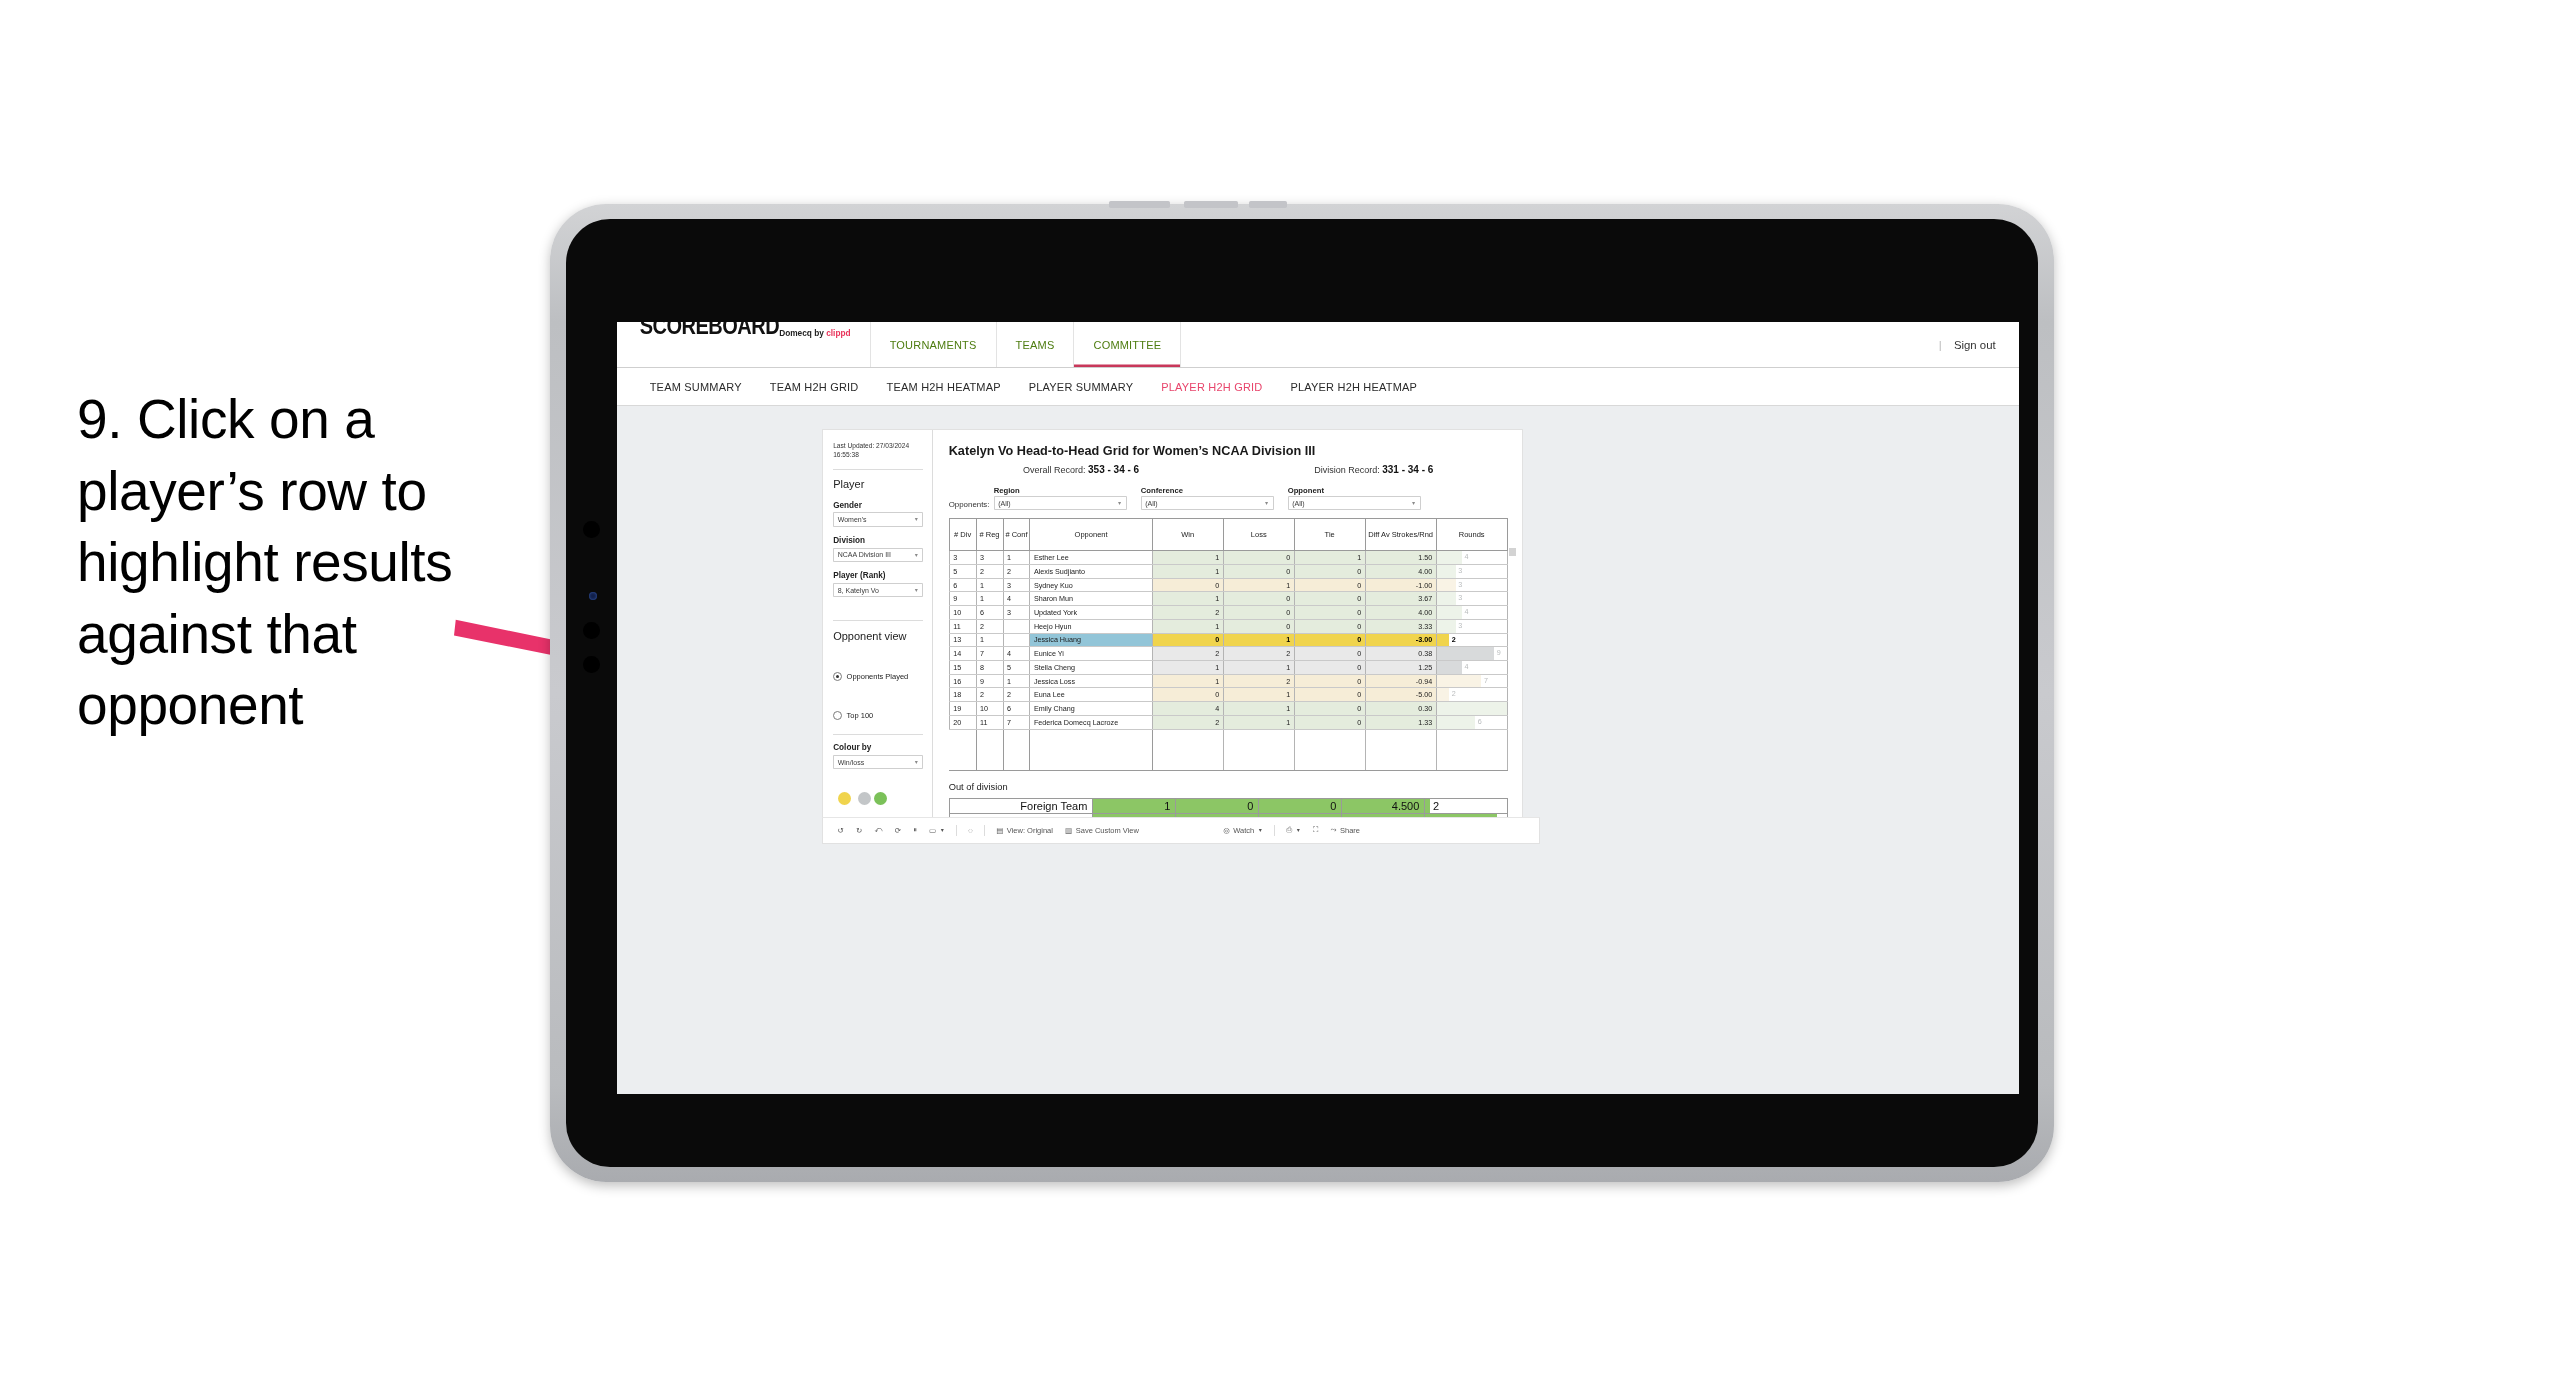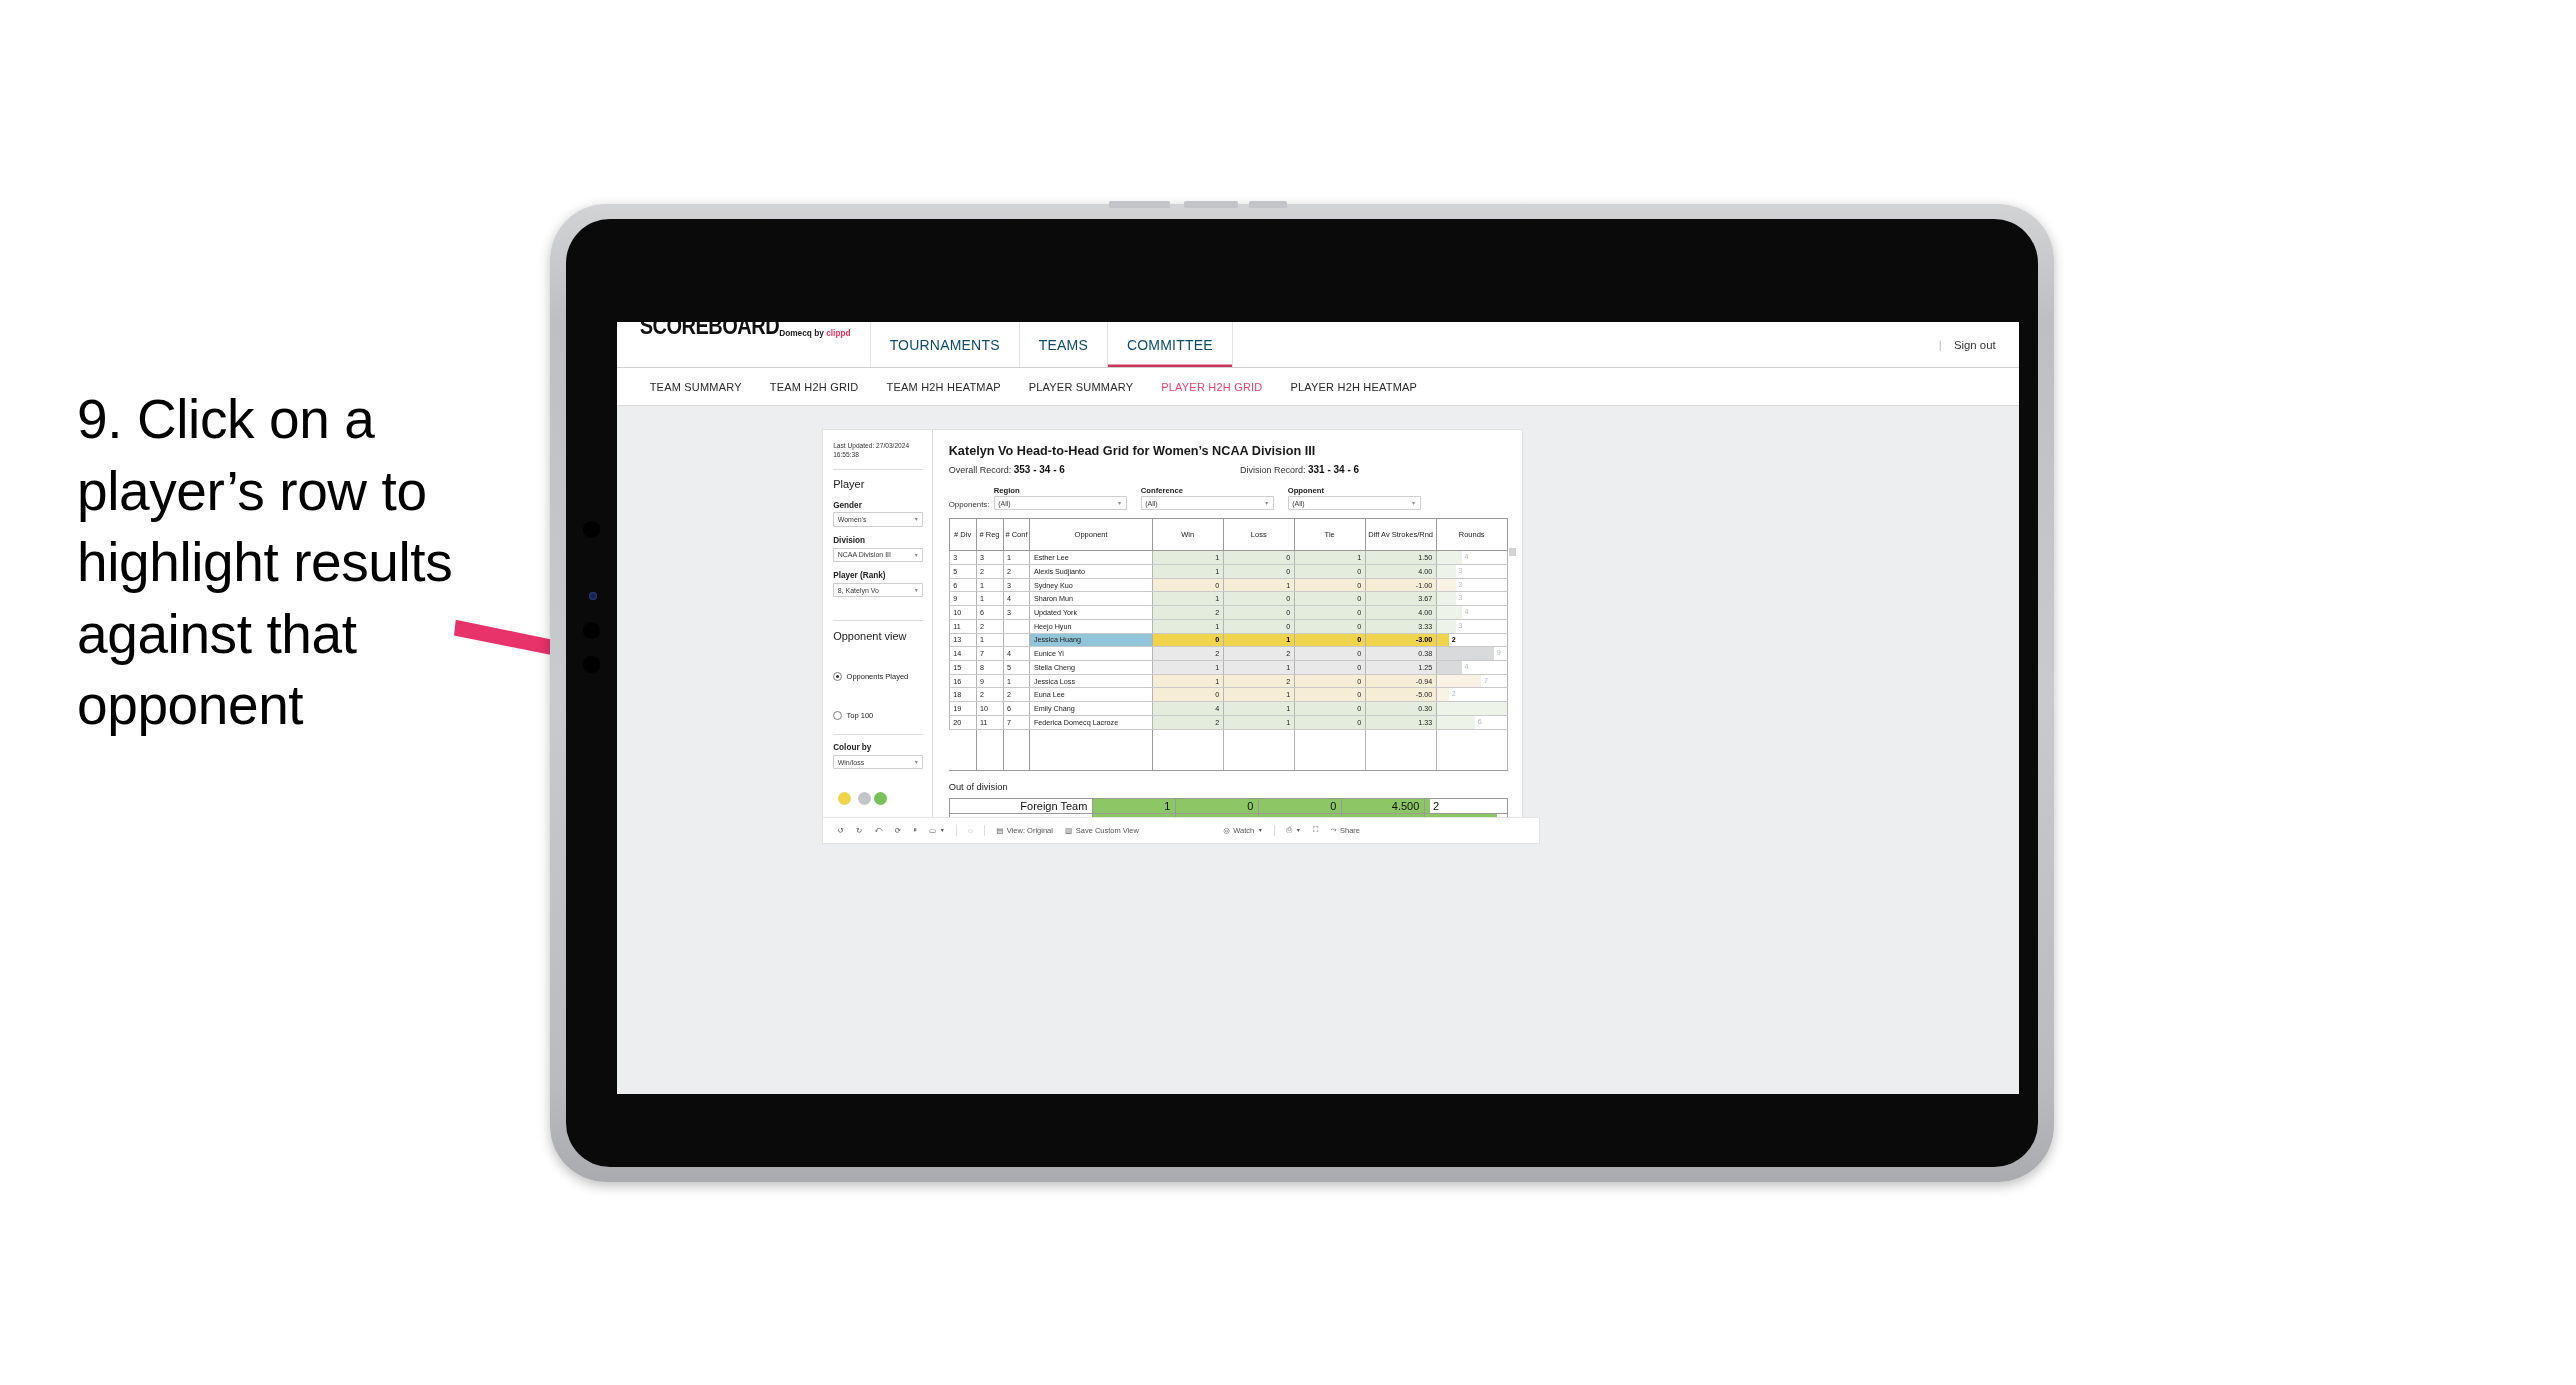--- a/index.html
+++ b/index.html
@@ -49,22 +49,22 @@
   }
   .brand{display:flex;flex-direction:row;justify-content:center;
     padding:0 19px 0 23px;border-right:0.9px solid #e3e3e3;}
   .brand-name{font-size:20px;font-weight:700;letter-spacing:-0.5px;
     color:#111;line-height:1;font-family:"Liberation Sans",sans-serif;
     transform:scaleY(1.18);transform-origin:left bottom;}
   .brand-sub{font-size:8.3px;color:#222;margin-top:6.1px;font-weight:600;}
   .brand-sub b{color:#e8335a;font-weight:700;}
   .topnav{display:flex;align-items:stretch;}
   .topnav a{
-    display:flex;align-items:center;padding:0 19px;font-size:14px;
-    color:#0c4a6e;text-decoration:none;border-right:0.9px solid #e3e3e3;
+    display:flex;align-items:center;padding:0 19px;font-size:11px;
+    color:#4d7c0f;text-decoration:none;border-right:0.9px solid #e3e3e3;
     letter-spacing:0.2px;
   }
   .topnav a.active{box-shadow:inset 0 -2.6px 0 #c8375a;text-align:right;}
   .signout{margin-left:auto;display:flex;align-items:center;gap:12.2px;
     padding-right:23px;font-size:11.4px;color:#333;}
   .signout .bar{color:#b9b9b9;}
 
   
   .subnav{height:37px;background:#fff;border-bottom:0.9px solid #d8d8d8;
     display:flex;align-items:center;padding-left:19px;gap:0;}
@@ -94,21 +94,21 @@
   .radio i{width:3.5px;height:3.5px;border-radius:50%;background:#333;display:none;}
   .radio.on i{display:block;}
   .legend{display:flex;gap:1px;margin-top:23px;padding-left:1.7px;text-align:right;}
   .legend .it{display:flex;flex-direction:column;align-items:center;gap:9.6px;}
   .dot{width:13px;height:13px;border-radius:50%;}
   .legend .lb{font-size:7.5px;color:#222;}
 
   
   .content{flex:1;padding:14px 14px 0 15.7px;position:relative;}
   .title{font-size:12.7px;color:#1a1a1a;margin:0 0 6.1px;font-weight:600;}
-  .records{display:flex;font-size:9px;color:#333;margin-bottom:10.5px;}
+  .records{display:flex;font-size:9px;color:#333;margin-bottom:10.5px;justify-content:center;}
   .records .r2{margin-left:175px;}
   .records b{color:#111;font-size:10px;}
   .oppfilters{display:flex;align-items:flex-end;gap:0;margin-bottom:7.9px;}
   .oppfilters .lead{font-size:7.9px;color:#333;padding-bottom:1.7px;width:45px;}
   .ff{width:133px;margin-right:14px;}
   .ff .flabel{font-size:7.7px;margin-bottom:1.7px;}
 
   
   table{border-collapse:collapse;table-layout:fixed;}
   .grid{width:559px;}

